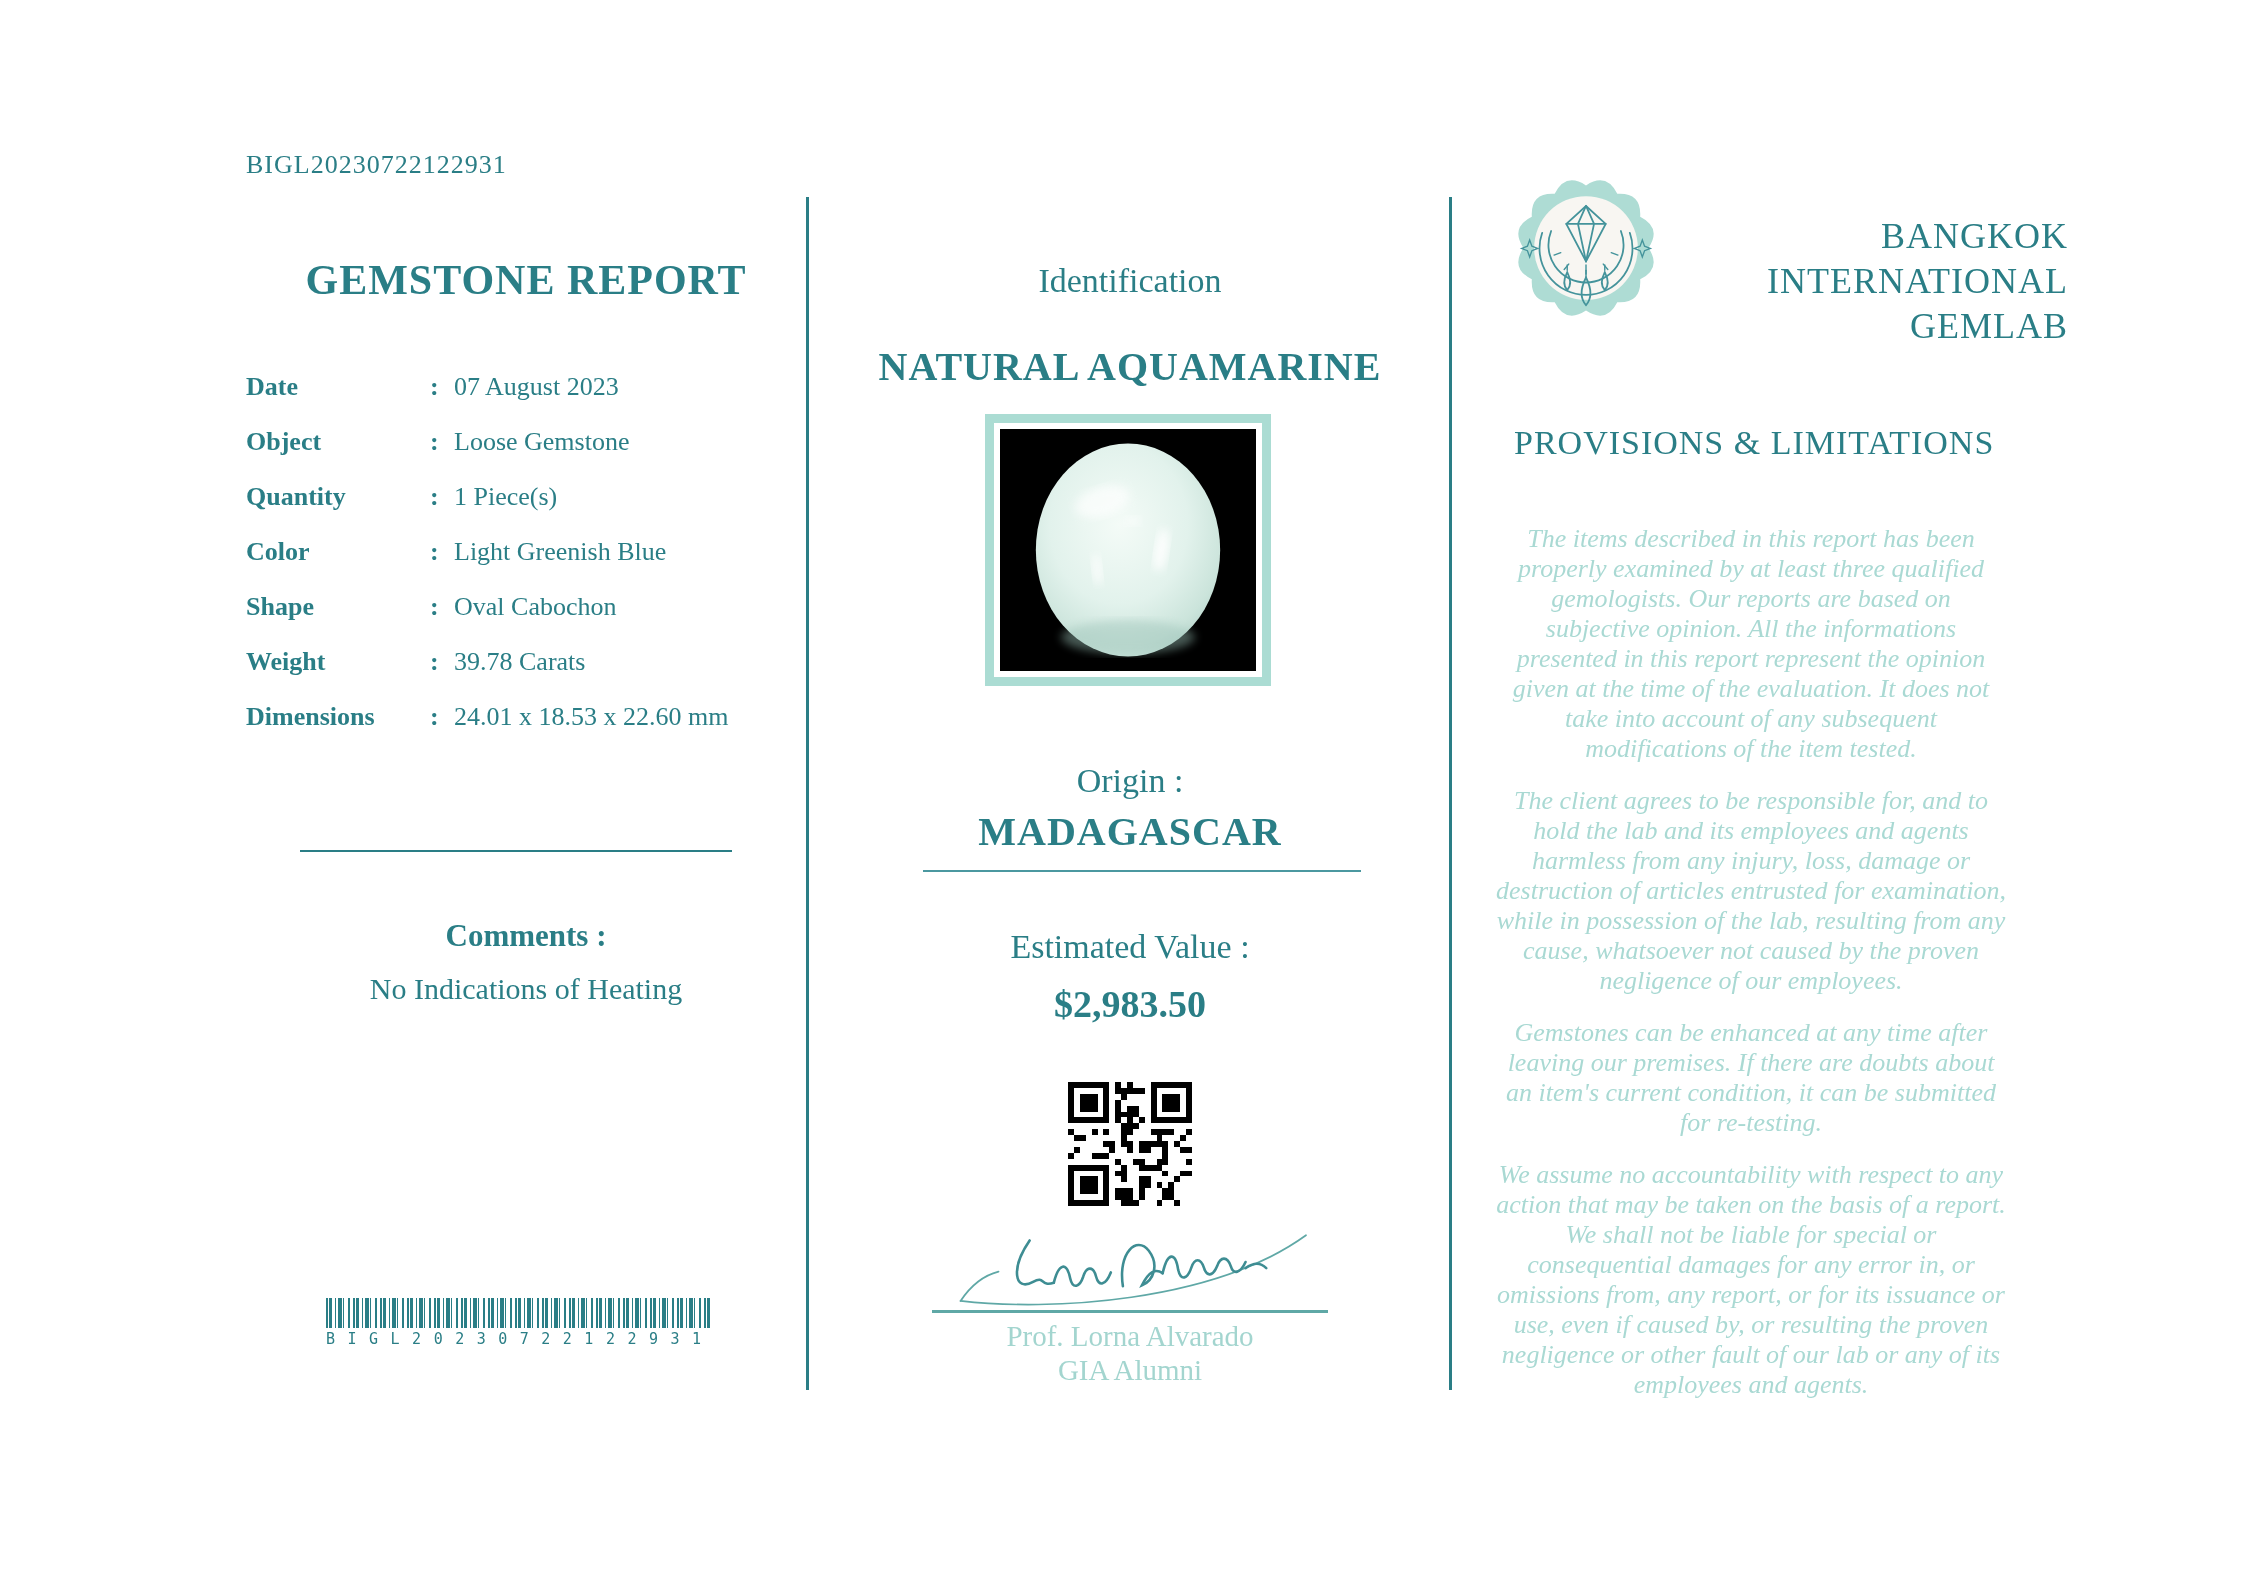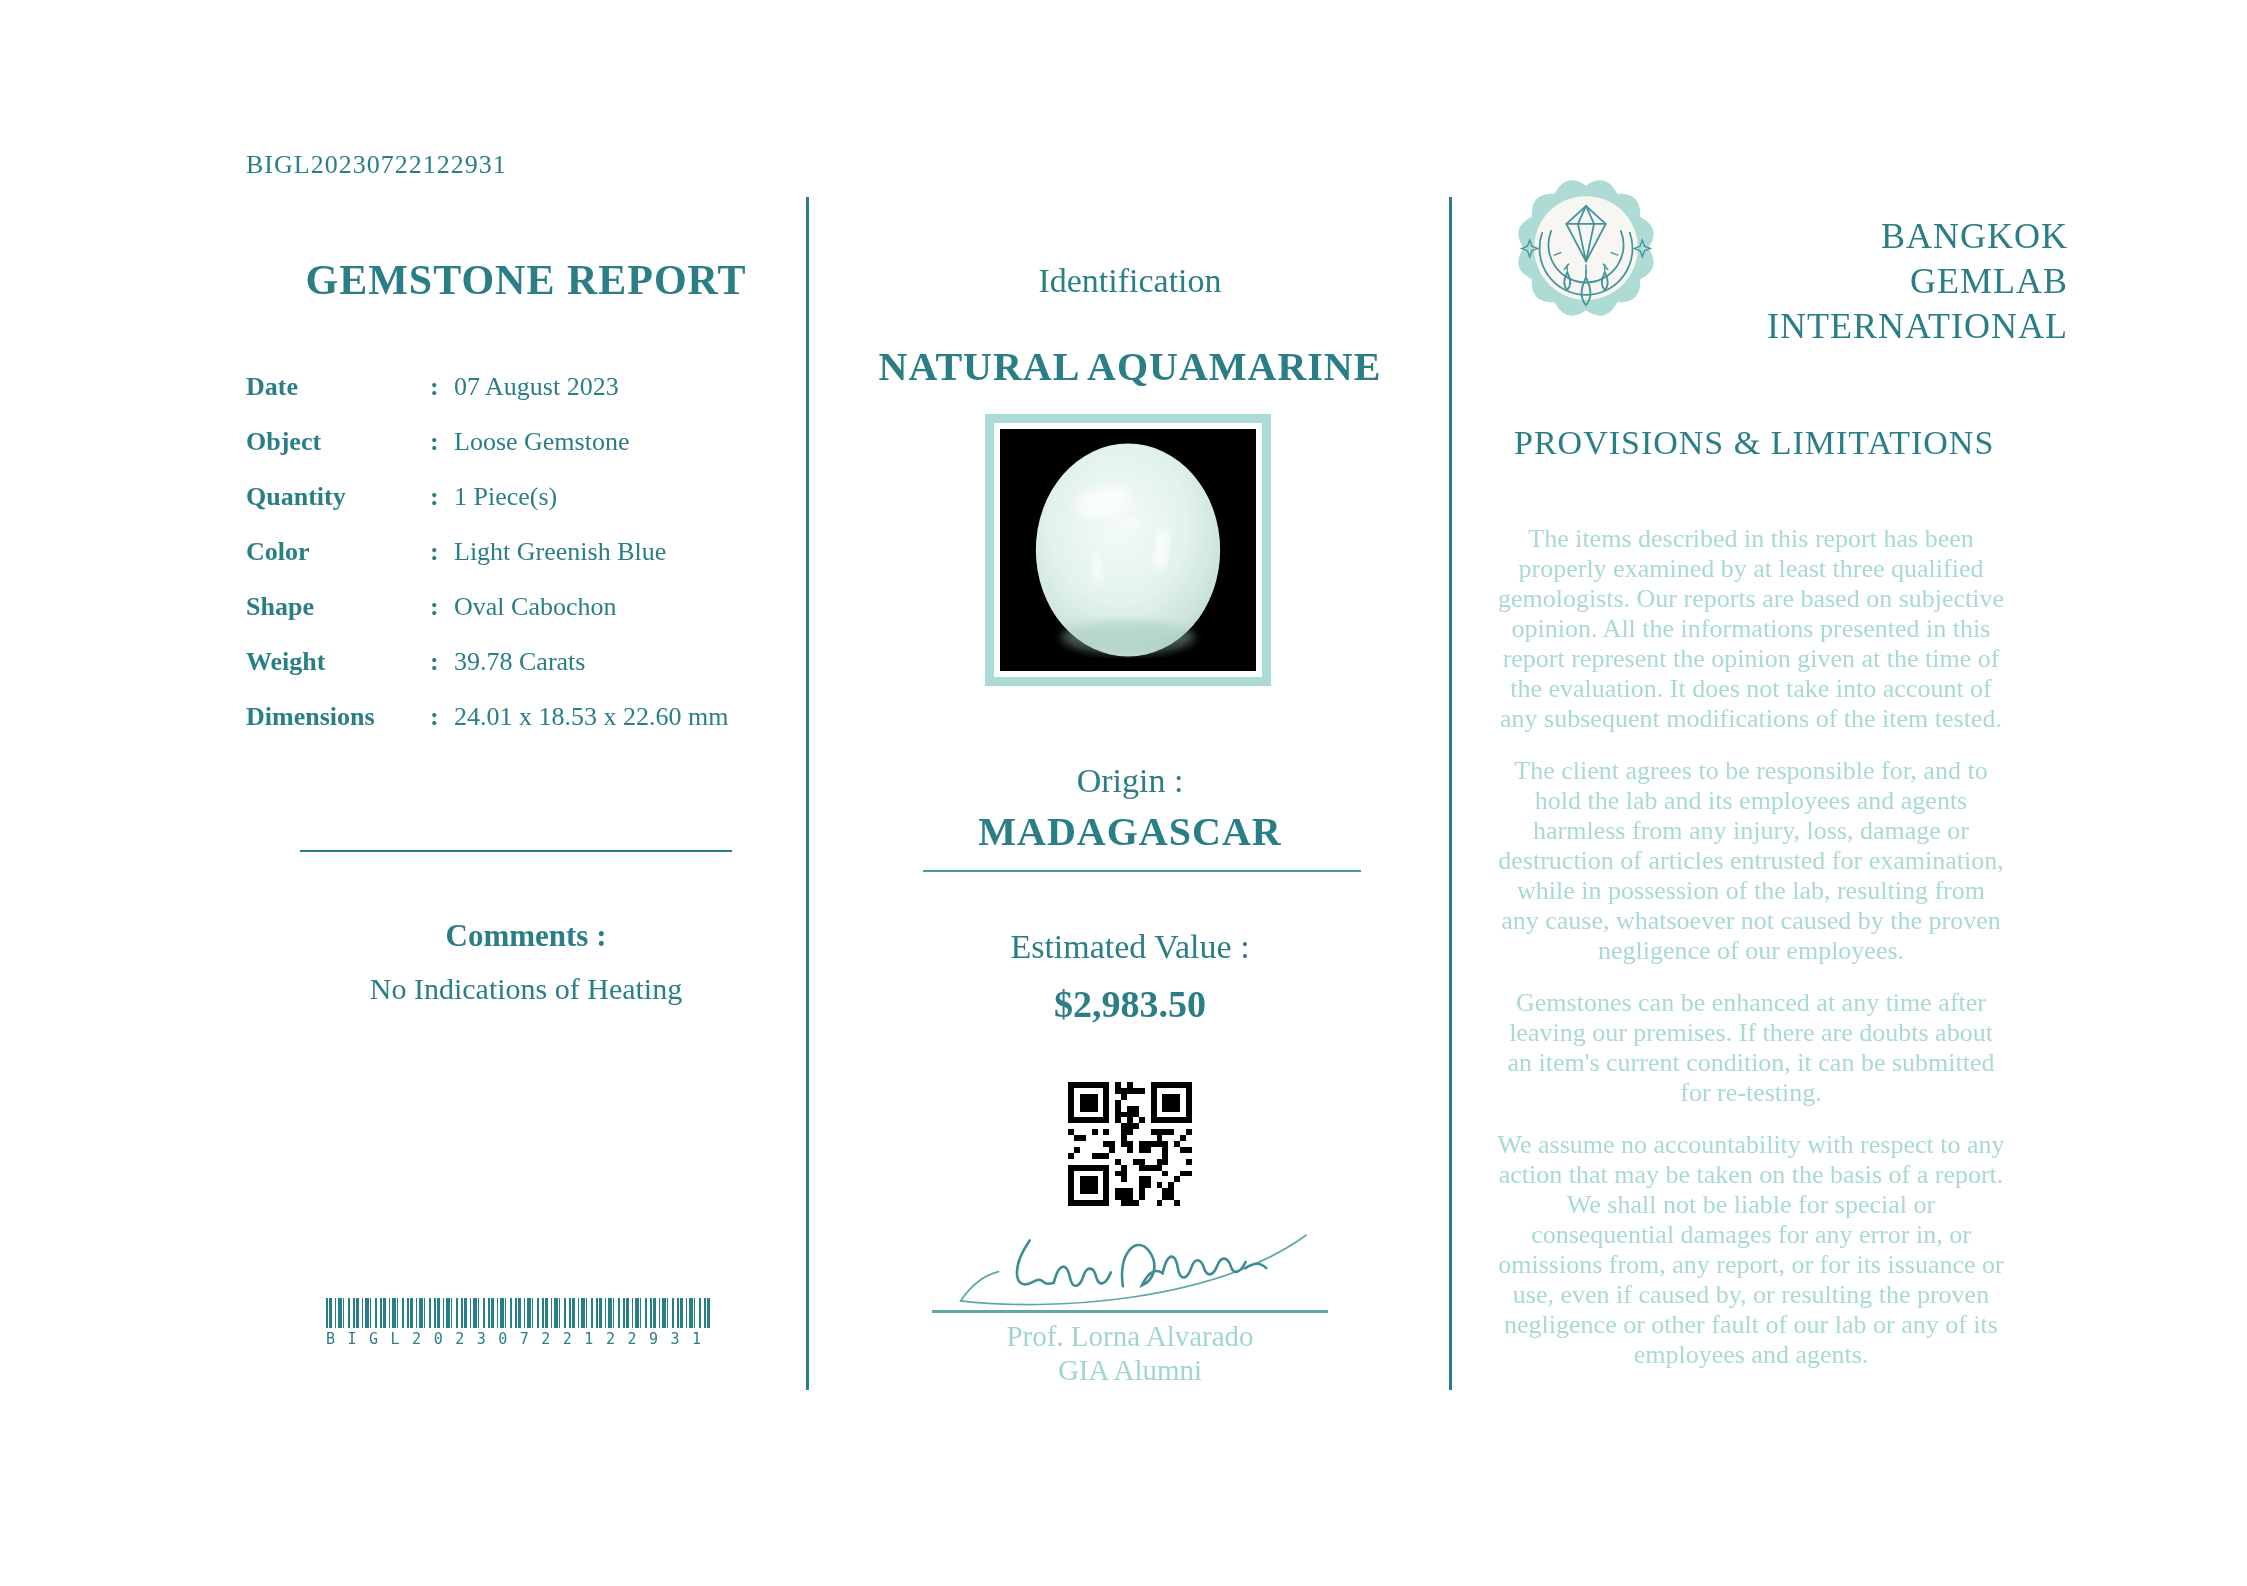--- a/index.html
+++ b/index.html
@@ -61,21 +61,21 @@
   .signature-wrap{position:absolute;left:125px;top:1218px;width:400px;height:95px;}
   .sig-underline{position:absolute;left:122px;top:1310px;width:396px;height:0;border-top:3px solid var(--sig-line);}
   .signatory-name{position:absolute;left:0;top:1320px;width:640px;text-align:center;font-size:29px;color:var(--ink-light);}
   .signatory-cred{position:absolute;left:0;top:1354px;width:640px;text-align:center;font-size:29px;color:var(--ink-light);}
 
   
   .col-right{position:absolute;left:1452px;top:0;width:680px;height:1586px;}
   .lab-logo{position:absolute;left:58px;top:172px;width:152px;height:152px;}
   .lab-name{position:absolute;left:216px;top:214px;width:400px;text-align:right;font-size:36px;line-height:45px;color:var(--teal);letter-spacing:1px;}
   .provisions-title{position:absolute;left:62px;top:424px;font-size:34px;color:var(--teal);letter-spacing:1px;}
-  .provisions{position:absolute;left:44px;top:524px;width:510px;font-size:26px;line-height:30px;color:var(--light-teal);text-align:center;}
+  .provisions{position:absolute;left:44px;top:524px;width:510px;font-size:26px;line-height:30px;font-style:italic;color:var(--light-teal);text-align:center;}
   .provisions p{margin-bottom:22px;}
 </style>
 </head>
 <body>
 
 <div class="page">
 
   <div class="report-number">BIGL20230722122931</div>
 
   <div class="col-left">
@@ -655,22 +655,22 @@
           <g stroke-width="1.5">
             <path d="M 22,76 L 24.5,83 L 31,85.5 L 24.5,88 L 22,95 L 19.5,88 L 13,85.5 L 19.5,83 Z"></path>
             <path d="M 148,76 L 150.5,83 L 157,85.5 L 150.5,88 L 148,95 L 145.5,88 L 139,85.5 L 145.5,83 Z"></path>
           </g>
         </g>
       </svg>
     </div>
 
     <div class="lab-name">
       <div>BANGKOK</div>
+      <div>INTERNATIONAL</div>
       <div>GEMLAB</div>
-      <div>INTERNATIONAL</div>
     </div>
 
     <div class="provisions-title">PROVISIONS &amp; LIMITATIONS</div>
 
     <div class="provisions">
       <p>The items described in this report has been properly examined by at least three qualified gemologists. Our reports are based on subjective opinion. All the informations presented in this report represent the opinion given at the time of the evaluation. It does not take into account of any subsequent modifications of the item tested.</p>
       <p>The client agrees to be responsible for, and to hold the lab and its employees and agents harmless from any injury, loss, damage or destruction of articles entrusted for examination, while in possession of the lab, resulting from any cause, whatsoever not caused by the proven negligence of our employees.</p>
       <p>Gemstones can be enhanced at any time after leaving our premises. If there are doubts about an item's current condition, it can be submitted for re-testing.</p>
       <p>We assume no accountability with respect to any action that may be taken on the basis of a report. We shall not be liable for special or consequential damages for any error in, or omissions from, any report, or for its issuance or use, even if caused by, or resulting the proven negligence or other fault of our lab or any of its employees and agents.</p>
     </div>

